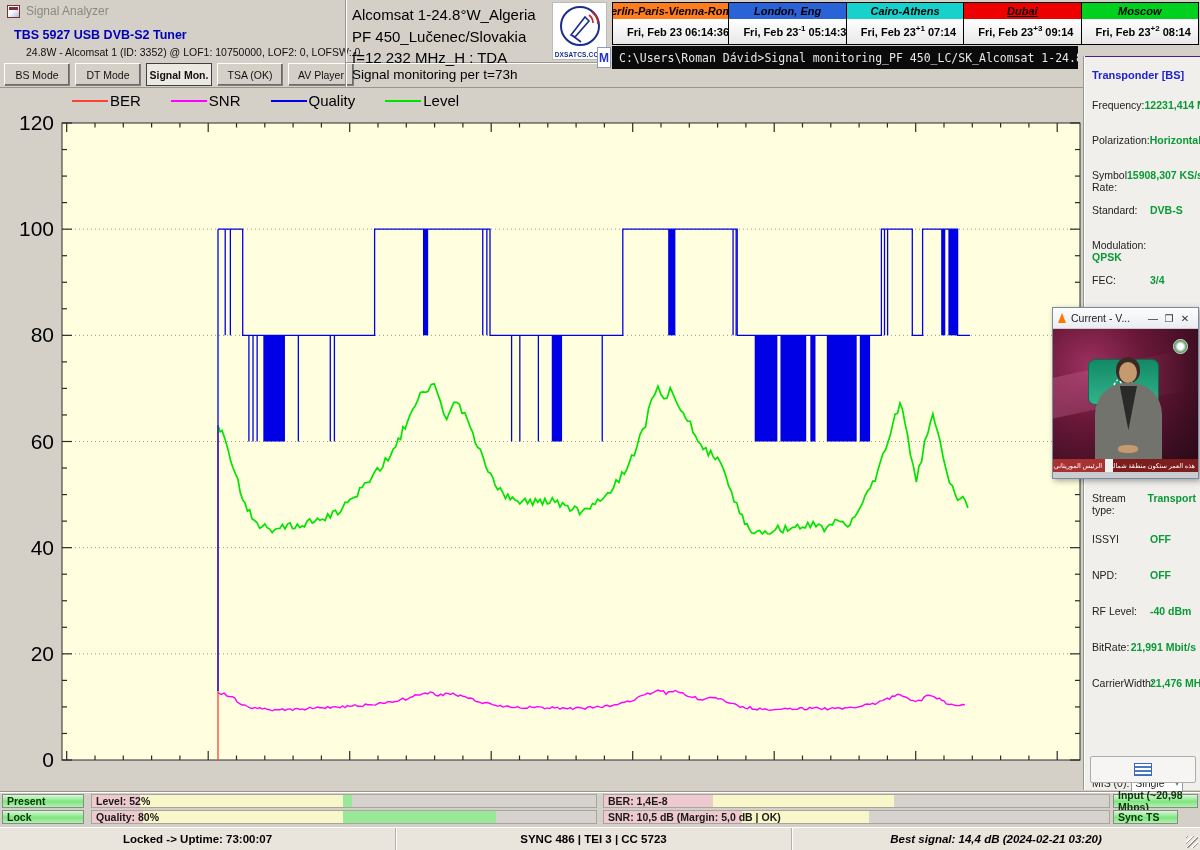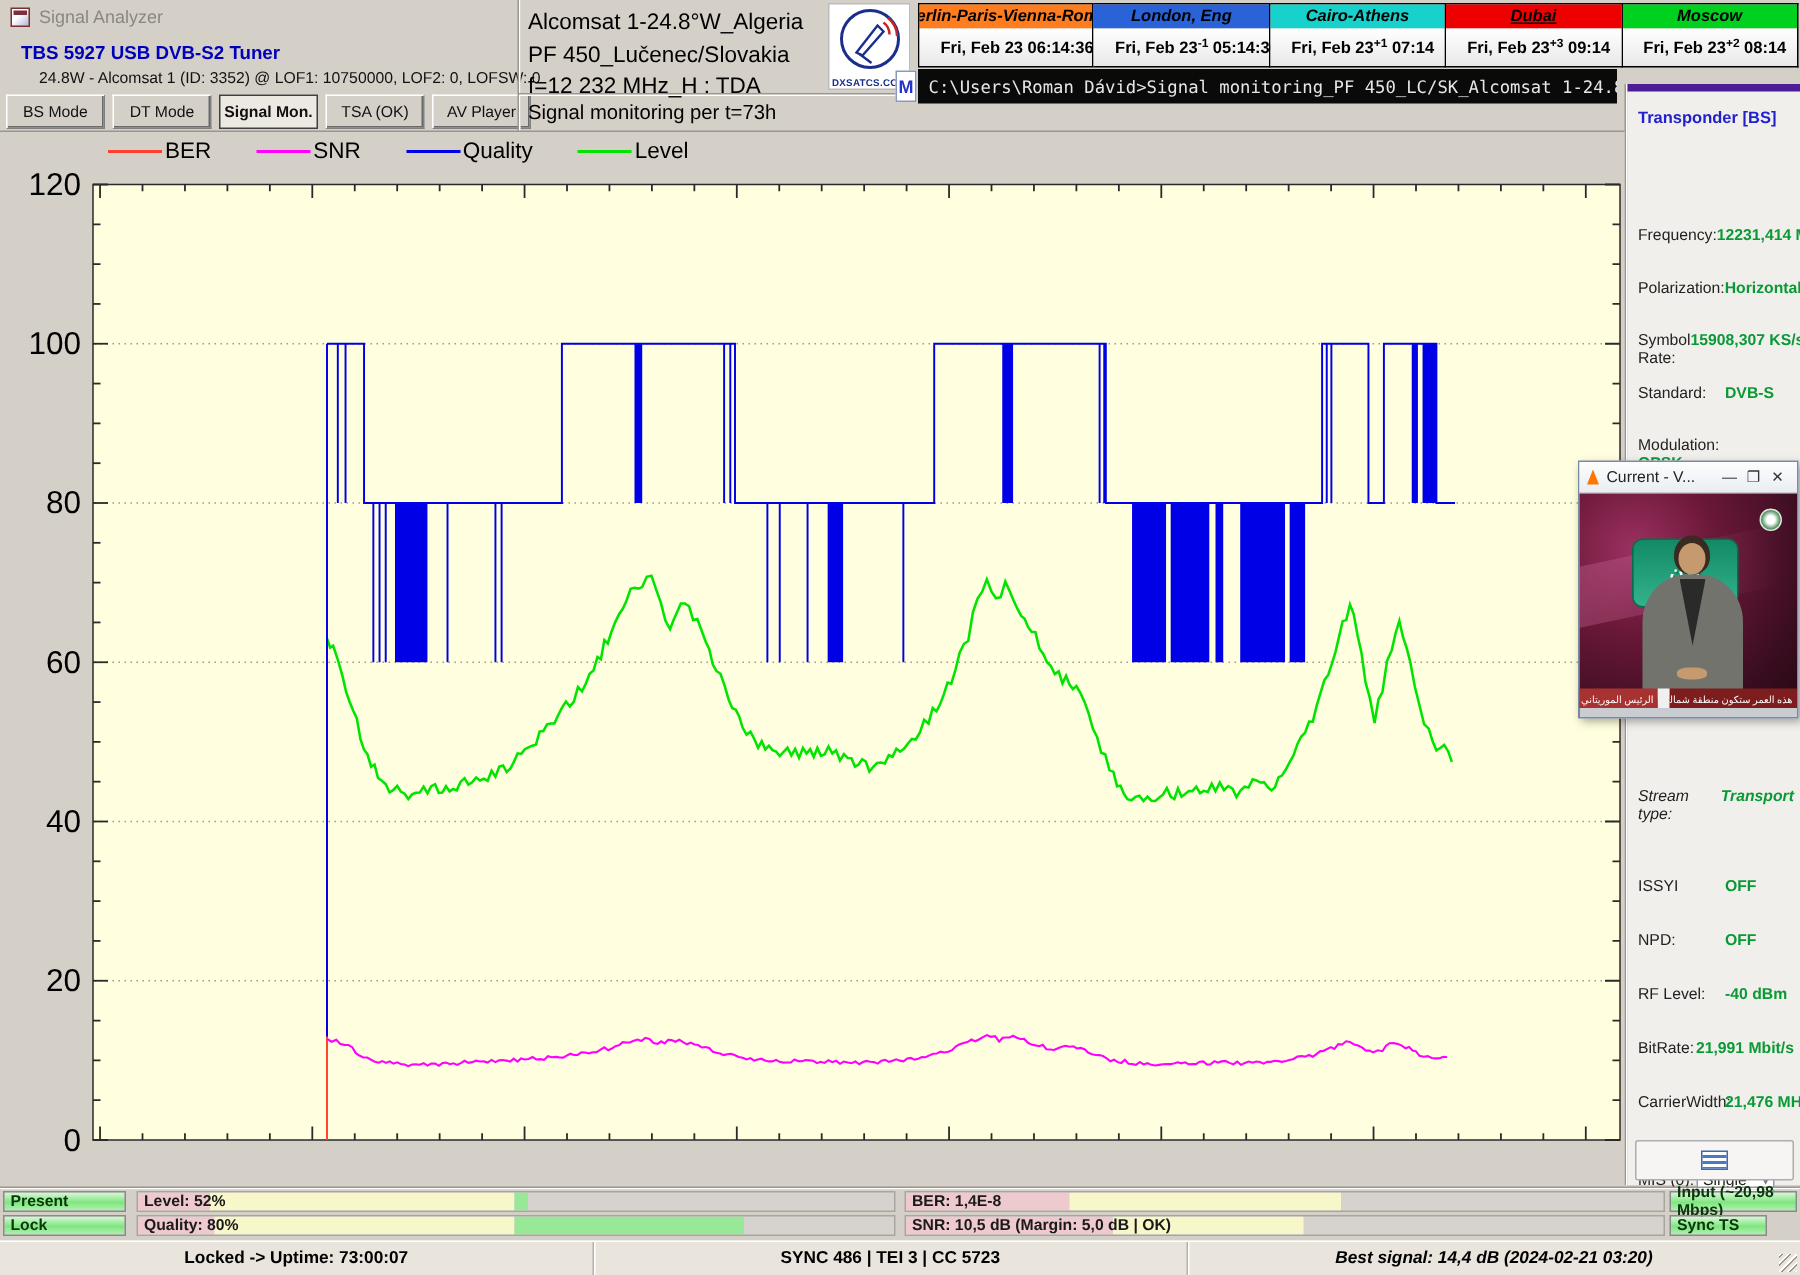--- a/index.html
+++ b/index.html
@@ -51,23 +51,23 @@
 
   
   #console { left:612px; top:46px; width:466px; height:23px; background:#0a0a0a; color:#e6e6e6;
              font-family:"DejaVu Sans Mono", monospace; font-size:11.5px; display:flex; align-items:center;
              padding-left:7px; white-space:nowrap; overflow:hidden; }
   #m-icon { left:597px; top:47px; width:14px; height:21px; background:#fff; border:1px solid #8899bb;
             color:#2233cc; font-weight:bold; font-size:12px; display:flex; align-items:center; justify-content:center; }
 
   
   #panel-sep { left:1083px; top:56px; height:734px; }
-  #right-panel { left:1085px; top:56px; width:115px; height:734px; background:#f1efec; border-top:5px solid #4c1d95; }
+  #right-panel { left:1085px; top:56px; width:115px; height:734px; background:#f1efec; border-top:1px solid #4c1d95; }
   #tp-title { position:absolute; left:7px; top:12px; font-size:11px; font-weight:bold; color:#2222cc; }
-  .tp-row { position:absolute; left:7px; width:104px; display:flex;margin-top:48px; }
+  .tp-row { position:absolute; left:7px; width:104px; display:flex; }
   .tp-label { font-size:10.5px; color:#222; width:58px; }
   .tp-value { font-size:10.5px; font-weight:bold; color:#0a9a35; white-space:nowrap; }
   #mis-row { position:absolute; left:7px; top:716px; width:104px; display:flex; align-items:center; }
   #mis-select { margin-left:2px; width:52px; height:19px; background:#fff; border:1px solid #8a9aaa; font-size:10.5px;
                 color:#222; display:flex; align-items:center; justify-content:space-between; padding:0 3px; }
   #mis-chevron { color:#778; font-size:9px; }
   #panel-button { position:absolute; left:5px; top:699px; width:106px; height:27px; background:#f6f5f3;
                   border:1px solid #adadad; border-radius:2px; display:flex; align-items:center; justify-content:center; }
   #panel-button-icon { width:18px; height:13px; border:1px solid #3a6ab0;
                        background:repeating-linear-gradient(180deg,#ffffff 0 2px,#4a7ac0 2px 4px); }
@@ -243,21 +243,21 @@
         <span class="tp-value">DVB-S</span>
       </div>
       <div class="tp-row" style="top: 182px; flex-direction: column;">
         <span class="tp-label">Modulation:</span>
         <span class="tp-value">QPSK</span>
       </div>
       <div class="tp-row" style="top: 217px;">
         <span class="tp-label">FEC:</span>
         <span class="tp-value">3/4</span>
       </div>
-      <div class="tp-row" style="top: 416px; font-style: italic;">
+      <div class="tp-row" style="top: 435px;">
         <span class="tp-label">Stream type:</span>
         <span class="tp-value">Transport</span>
       </div>
       <div class="tp-row" style="top: 476px;">
         <span class="tp-label">ISSYI</span>
         <span class="tp-value">OFF</span>
       </div>
       <div class="tp-row" style="top: 512px;">
         <span class="tp-label">NPD:</span>
         <span class="tp-value">OFF</span>

